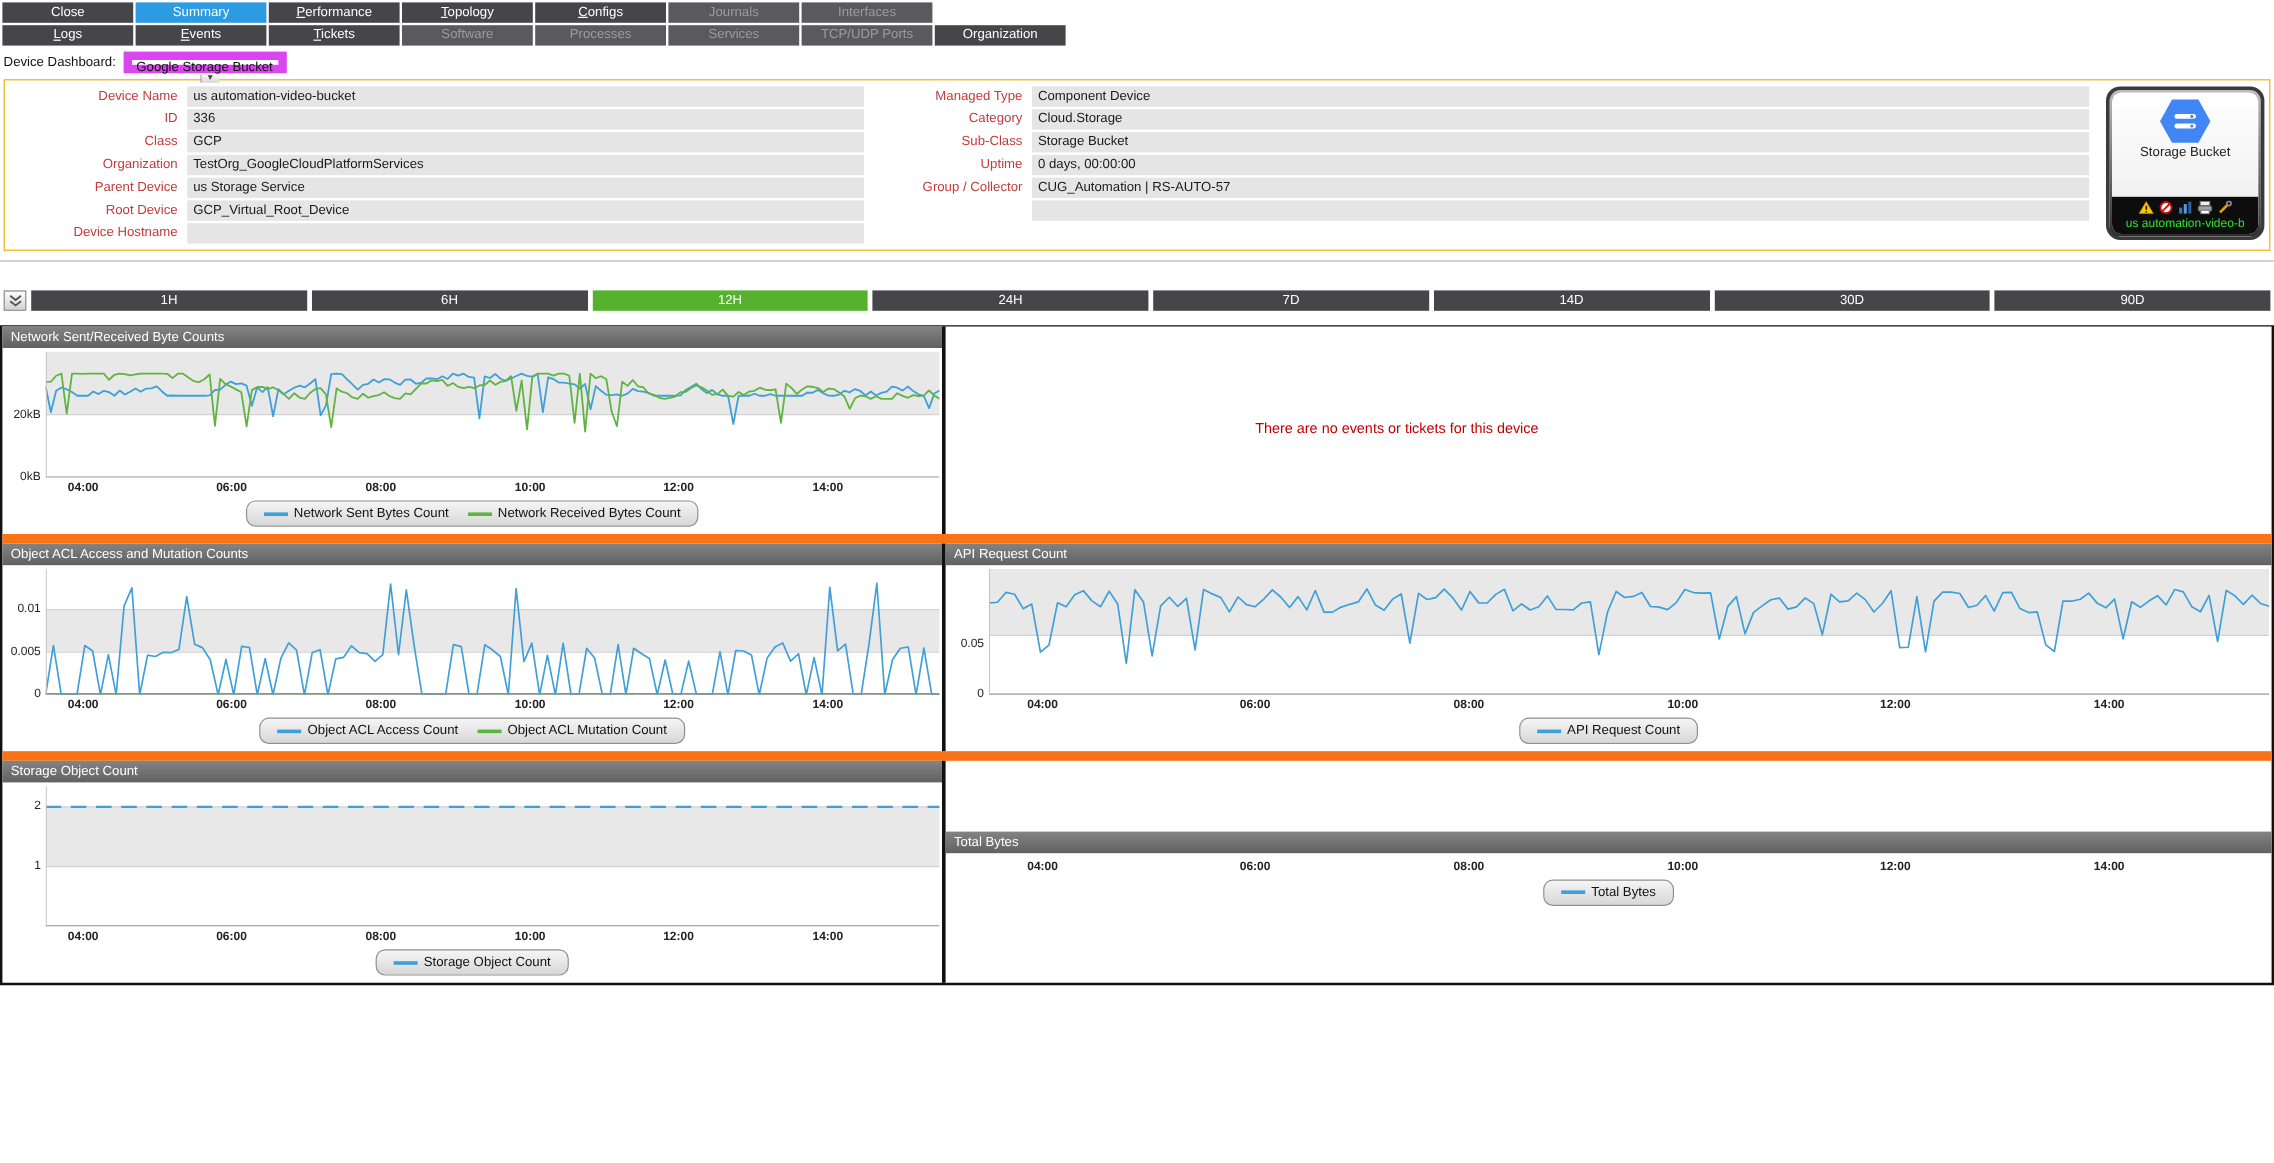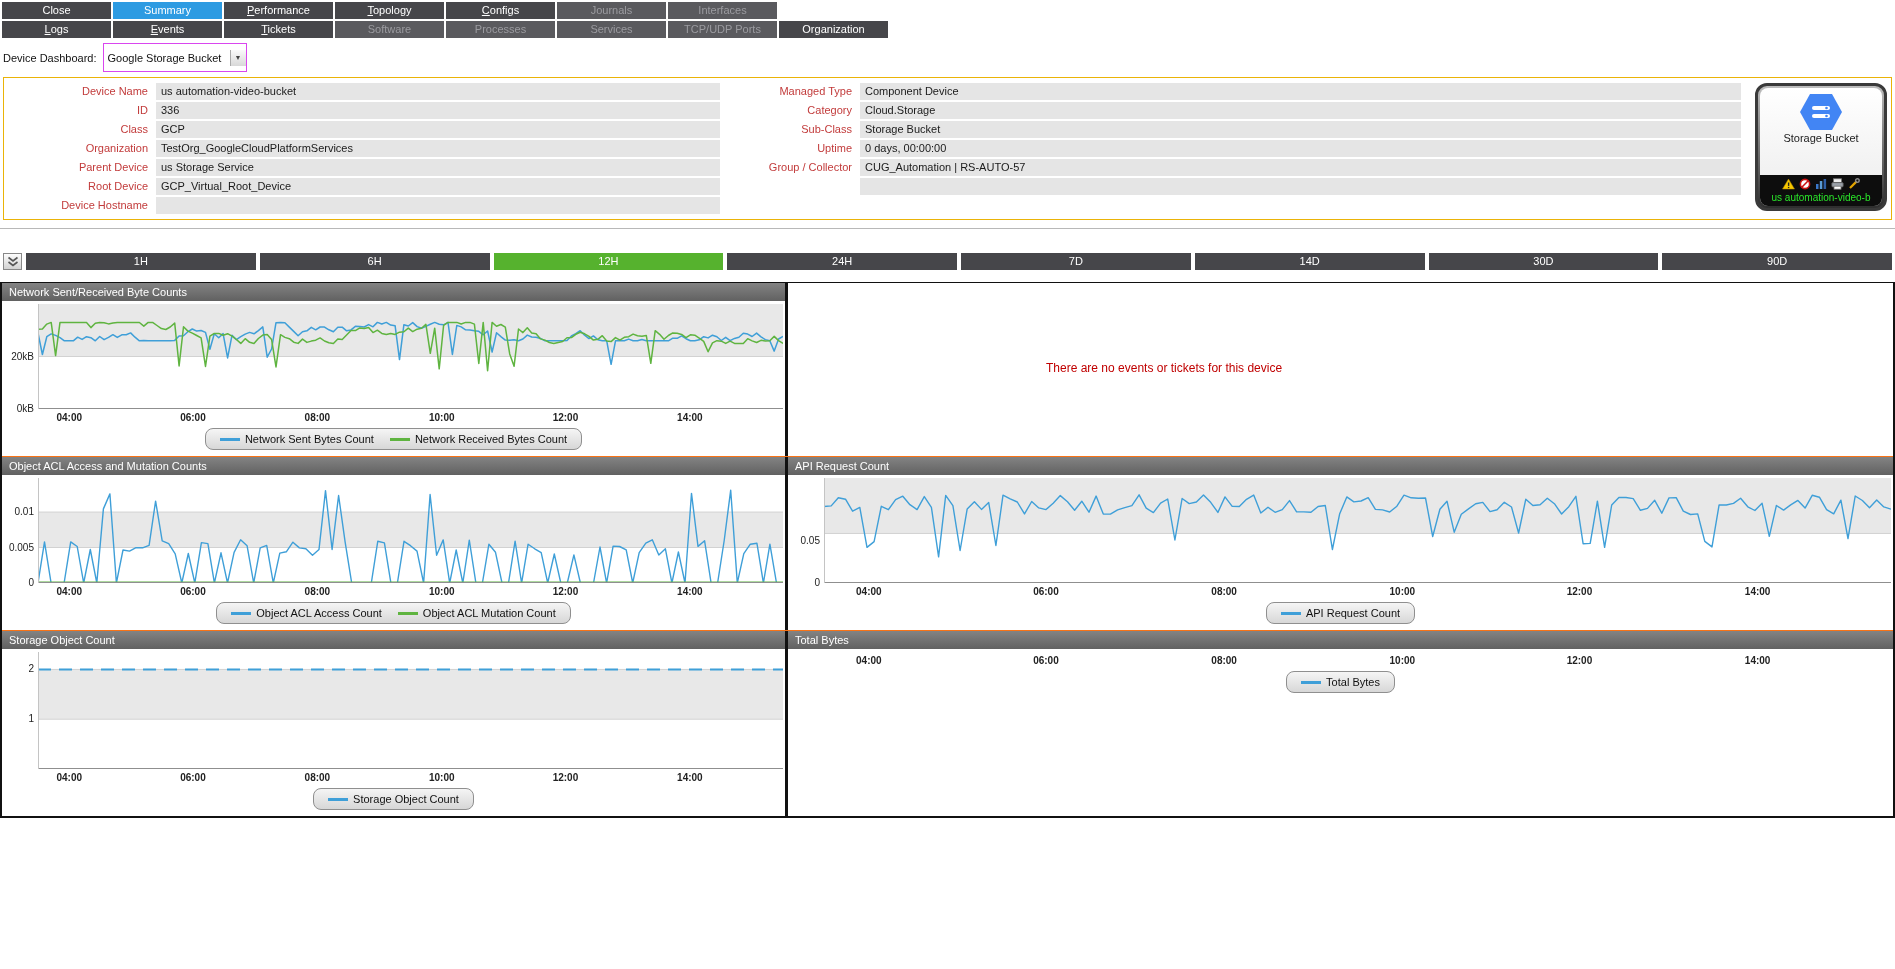--- a/index.html
+++ b/index.html
@@ -15,21 +15,21 @@
     width:109px; height:17px; line-height:17px; text-align:center;
     font-size:11px; color:#fff; background:#46464a; cursor:pointer;
     white-space:nowrap; overflow:hidden;
   }
   .tab.active { background:var(--active-tab,#2d9be2); }
   .tab.disabled { background:#5a5a5e; color:#9b9ba0; cursor:default; }
   .tab.u::first-letter { text-decoration:underline; }
 
   
   .dashboard-bar { display:flex; align-items:center; gap:6px; margin:5px 0 5px 3px; font-size:11px; }
-  .select-box { display:flex; align-items:center; border:1px solid #d946ef; background:#fff; height:29px; padding-left:4px; cursor:pointer; }
+  .select-box { display:flex; align-items:center; border:7px solid #d946ef; background:#fff; height:18px; padding-left:4px; cursor:pointer;flex-direction:column; }
   .select-text { min-width:118px; font-size:11px; }
   .select-arrow { width:16px; height:16px; margin-left:4px; border-left:1px solid #aaa;
     background:linear-gradient(#fafafa,#d8d8d8); display:flex; align-items:center; justify-content:center;
     font-size:7px; color:#444; }
 
   
   .info-panel { border:1px solid #eab308; margin:0 3px; display:flex; padding:5px 4px; background:#fff; }
   .info-col { display:flex; flex-direction:column; gap:2px; }
   .info-col.left { flex:0 0 712px; }
   .info-col.right { flex:1; margin-right:10px; }
@@ -58,21 +58,21 @@
   .timeline-icon { width:19px; height:17px; border:1px solid #888; background:linear-gradient(#fdfdfd,#d2d2d2);
     display:flex; align-items:center; justify-content:center; cursor:pointer; }
   .timeline-buttons { flex:1; display:flex; gap:4px; }
   .range-btn { flex:1; height:17px; line-height:17px; text-align:center; font-size:11px;
     background:#46464a; color:#fff; cursor:pointer; }
   .range-btn.active { background:var(--active-range,#56b22e); }
 
   
   .charts-area { margin-top:12px; border:2px solid #111; border-top-width:1px; }
   .chart-row { display:flex; }
-  .chart-row + .chart-row { border-top:1px solid #f97316; }
+  .chart-row + .chart-row { border-top:8px solid #f97316;align-items:center; }
   .cell { min-width:0; }
   .cell.left { width:786px; flex:none; border-right:3px solid #111; }
   .cell.right { flex:1; }
   .panel-header { height:18px; line-height:18px; padding-left:7px; font-size:11px; color:#fff;
     background:linear-gradient(#838383,#616161); }
   .chart-body { padding-top:3px; }
   .plot-wrap { display:flex; }
   .y-gutter { width:36px; flex:none; position:relative; }
   .y-label { position:absolute; right:4px; font-size:10px; color:#222; }
   .plot { flex:1; margin-right:2px; min-width:0; }

